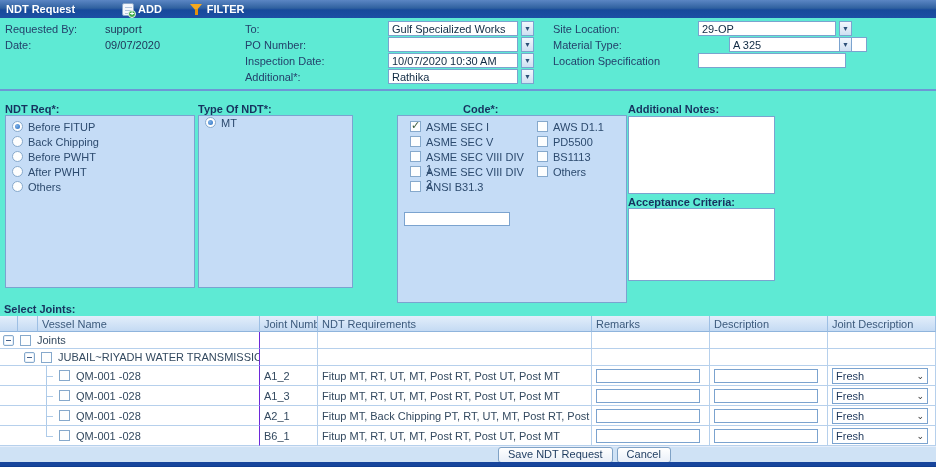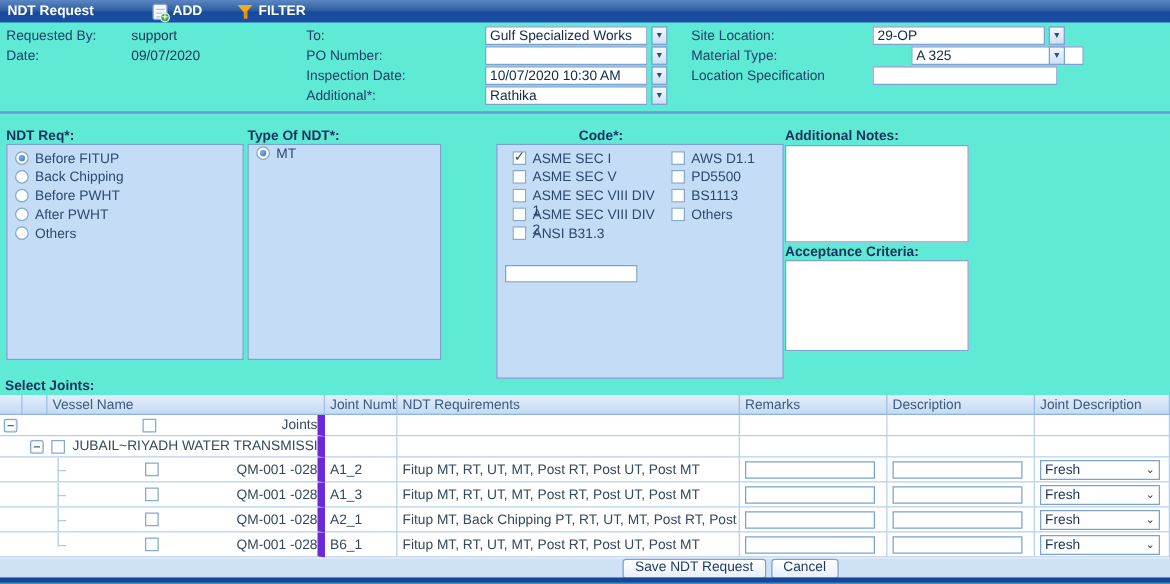--- a/index.html
+++ b/index.html
@@ -65,22 +65,22 @@
     color:#33495f; white-space:nowrap; overflow:hidden; }
   .jhead { display:flex; width:936px; height:16px;
     background:linear-gradient(#e3eefb,#c2d9f3); }
   .jhead .jcell { border-right:1px solid #9dbfe4; border-bottom:1px solid #8fb4dc;
     color:#3c5a7c; background:transparent; }
   .c0{width:18px;flex:0 0 18px;} .c1{width:20px;flex:0 0 20px;}
   .c2{width:222px;flex:0 0 222px;} .c3{width:58px;flex:0 0 58px;}
   .c4{width:274px;flex:0 0 274px;} .c5{width:118px;flex:0 0 118px;}
   .c6{width:118px;flex:0 0 118px;} .c7{width:108px;flex:0 0 108px;}
   .treecell { position:relative; flex:0 0 260px; width:260px; display:flex; align-items:center;
-    gap:6px; border-right:6px solid #6d28d9; border-bottom:1px solid #b6d0ec;
-    color:#33495f; white-space:nowrap; overflow:hidden;justify-content:space-between; }
+    gap:6px; border-right:1px solid #6d28d9; border-bottom:1px solid #b6d0ec;
+    color:#33495f; white-space:nowrap; overflow:hidden; }
   .expando { width:11px; height:11px; background:#fff; border:1px solid #86a9cc;
     border-radius:2px; position:relative; flex:0 0 auto; cursor:pointer;
     box-shadow:inset 0 0 0 1px #e8f0f8; }
   .expando::after { content:""; position:absolute; left:2px; top:4px; width:5px; height:1px;
     background:#44618a; }
   .connector { position:relative; width:9px; height:100%; flex:0 0 auto; }
   .connector::before { content:""; position:absolute; left:2px; top:0; bottom:0; width:1px;
     background:#aecbe9; }
   .connector.last::before { bottom:50%; }
   .connector::after { content:""; position:absolute; left:2px; top:50%; width:7px; height:1px;

